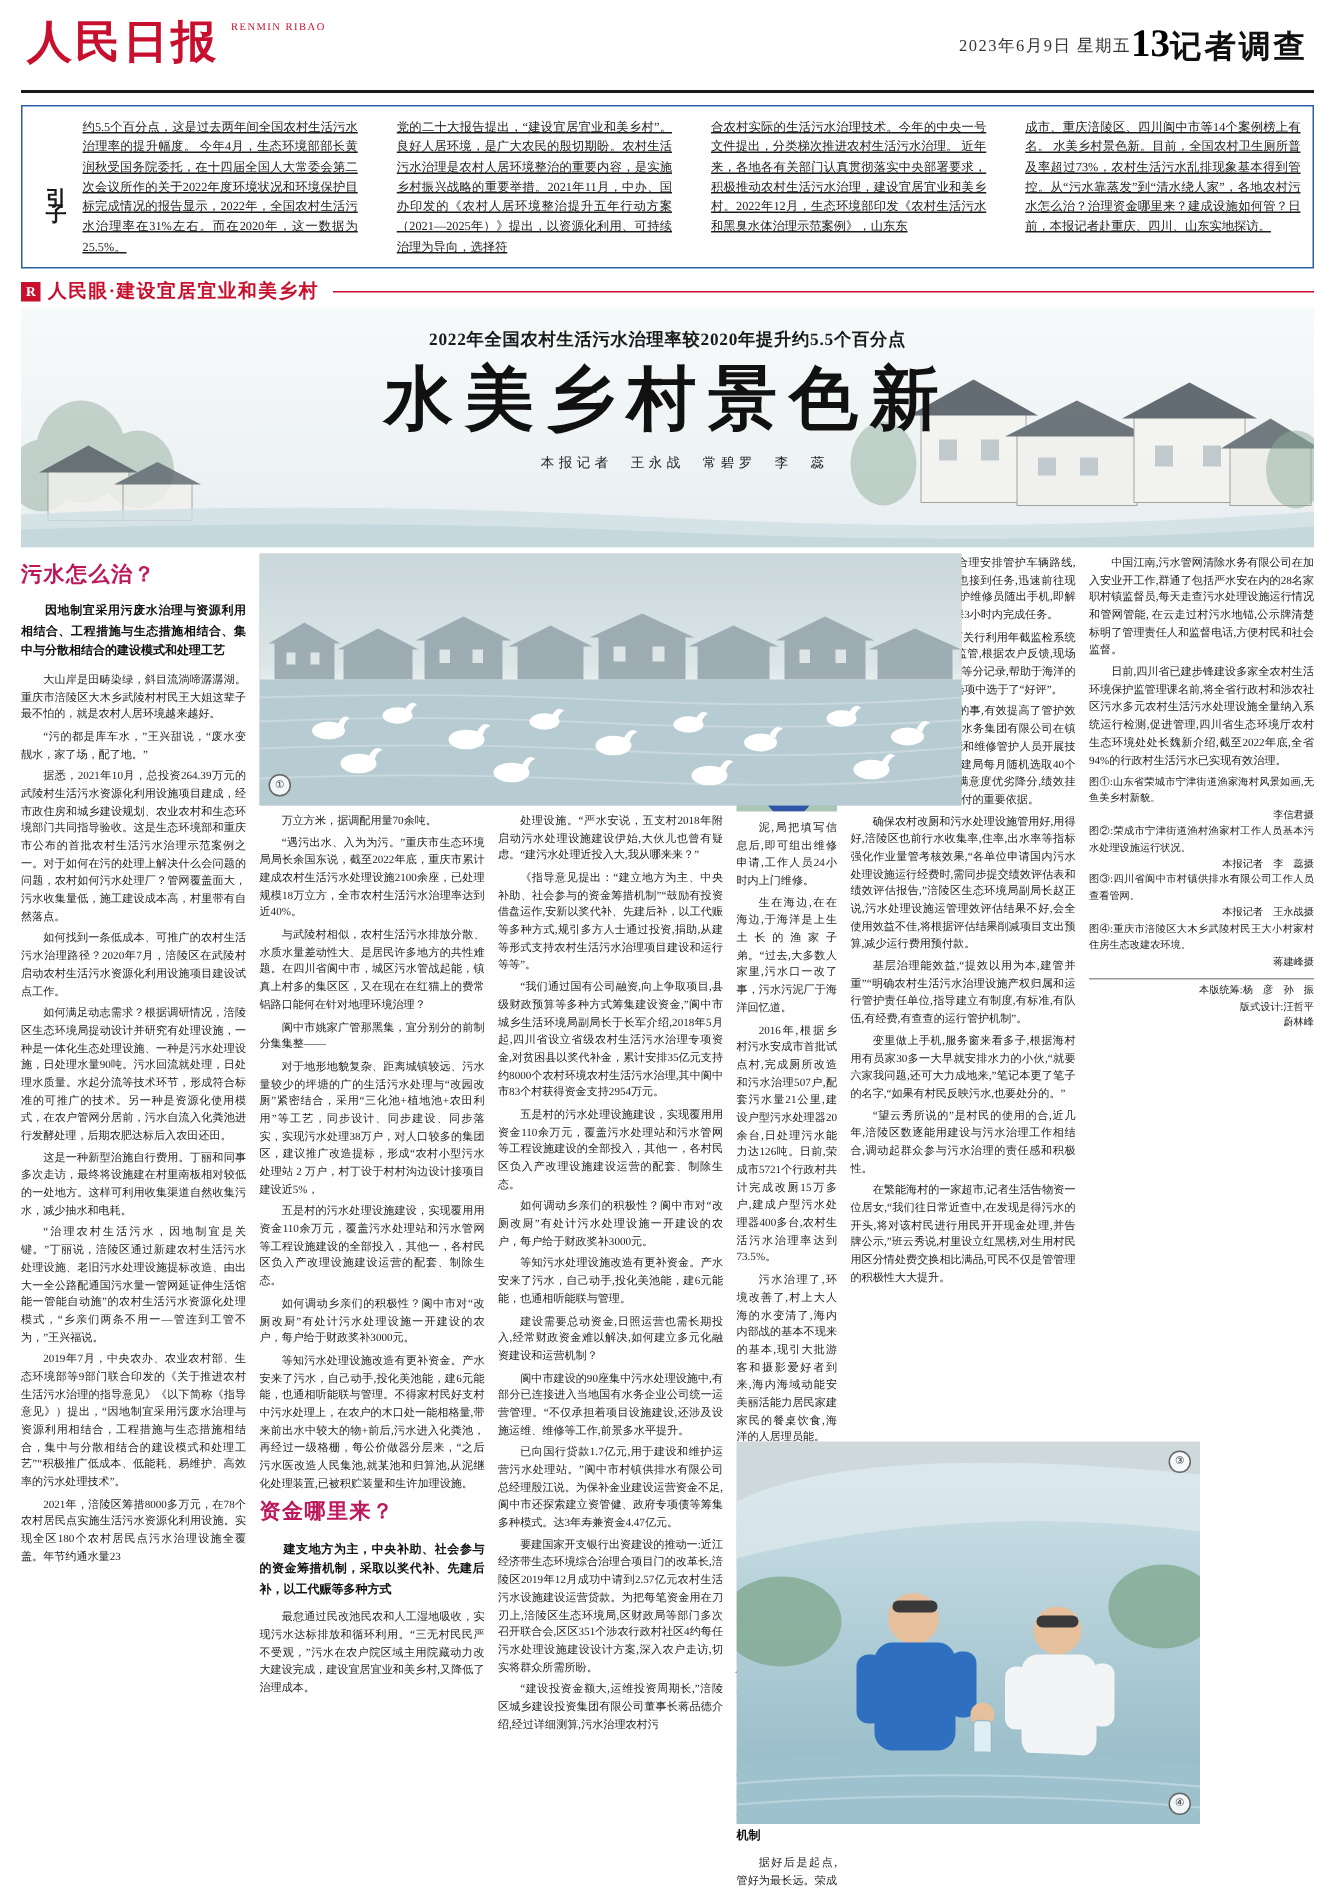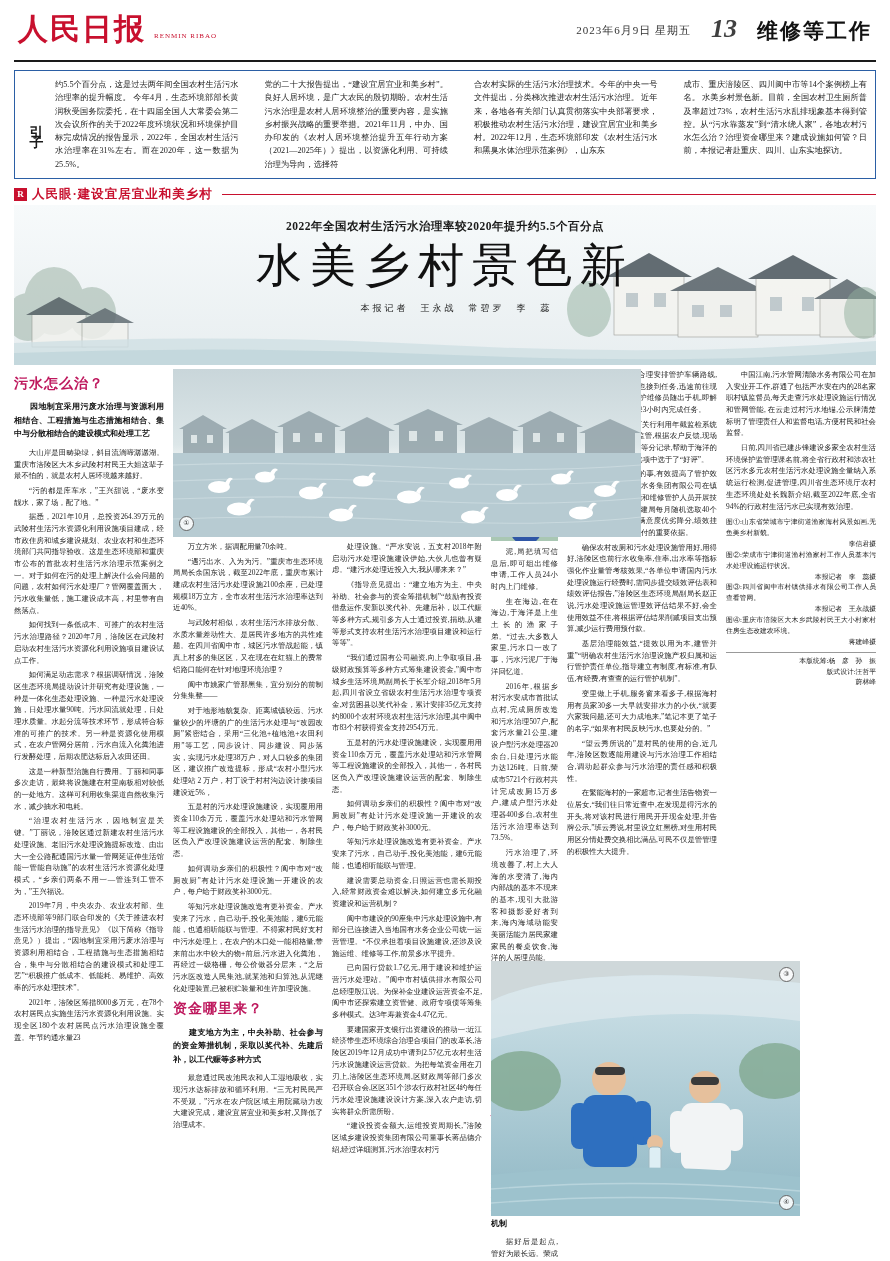--- a/index.html
+++ b/index.html
@@ -11,44 +11,44 @@
     overflow:hidden;
     position:relative;
   }
   .page{position:relative;width:890px;height:1261px;box-sizing:border-box;padding:0 14px;}
 
   
   .masthead{
     display:flex;align-items:center;justify-content:space-between;
     height:58px;border-bottom:2px solid #1a1a1a;padding:0 4px 2px 4px;
   }
-  .logo-zone{display:flex;align-items:flex-end;gap:8px;}
+  .logo-zone{display:flex;align-items:flex-start;gap:8px;}
   .rmrb-logo{
     font-family:"Liberation Serif",serif;
     font-size:30px;font-weight:bold;color:#c8102e;letter-spacing:2px;
     line-height:1;
   }
   .rmrb-sub{font-size:7px;color:#c8102e;letter-spacing:1px;padding-bottom:4px;}
-  .masthead-right{display:flex;align-items:flex-end;gap:20px;}
+  .masthead-right{display:flex;align-items:flex-end;gap:0;}
   .issue-date{font-size:11px;color:#333;padding-bottom:4px;letter-spacing:1px;}
-  .page-num{font-size:26px;font-weight:bold;color:#404040;line-height:1;font-style:italic;}
+  .page-num{font-size:26px;font-weight:bold;color:#000000;line-height:1;}
   .section-name{font-size:21px;font-weight:bold;color:#111;letter-spacing:2px;line-height:1;}
 
   
   .intro-box{
     margin-top:8px;border:1px solid #2b5fa5;display:flex;
     padding:7px 8px;gap:6px;background:#fff;
   }
   .intro-label{
     writing-mode:vertical-rl;text-orientation:upright;
     font-size:14px;font-weight:bold;color:#1a1a1a;
     letter-spacing:10px;display:flex;align-items:center;justify-content:center;
     width:26px;flex:0 0 26px;
   }
-  .intro-cols{display:flex;flex:1;gap:26px;}
+  .intro-cols{display:flex;flex:1;gap:26px;text-decoration:underline;}
   .intro-col{
     flex:1;font-size:8.2px;line-height:1.62;text-align:justify;color:#222;
     font-family:"Liberation Serif",serif;
   }
 
   
   .brandbar{margin-top:7px;display:flex;align-items:center;gap:5px;}
   .brand-sq{
     width:13px;height:13px;background:#c8102e;color:#fff;
     font-size:9px;display:flex;align-items:center;justify-content:center;
@@ -59,21 +59,21 @@
 
   
   .hero{
     position:relative;height:160px;margin-top:2px;overflow:hidden;
     background:linear-gradient(180deg,#f4f7f8 0%,#eef2f3 60%,#e9eef0 100%);
   }
   .hero svg{position:absolute;inset:0;width:100%;height:100%;}
   .hero-text{position:relative;z-index:3;text-align:center;padding-top:14px;}
   .kicker{font-size:11.5px;font-weight:bold;color:#1a1a1a;letter-spacing:0.5px;}
   .headline{
-    font-size:46px;font-weight:normal;letter-spacing:8px;color:#111;
+    font-size:46px;font-weight:bold;letter-spacing:8px;color:#111;
     margin-top:8px;line-height:1.05;
     font-family:"Liberation Serif",serif;
   }
   .byline{font-size:9px;color:#222;margin-top:12px;letter-spacing:3px;padding-left:23px;}
 
   
   .body-grid{
     margin-top:4px;display:grid;
     grid-template-columns:150px 150px 150px 1fr 150px 150px;
     gap:9px;height:855px;position:relative;
@@ -118,21 +118,21 @@
 <div class="page">
 
   <div class="masthead">
     <div class="logo-zone">
       <span class="rmrb-logo">人民日报</span>
       <span class="rmrb-sub">RENMIN RIBAO</span>
     </div>
     <div class="masthead-right">
       <span class="issue-date">2023年6月9日 星期五</span>
       <span class="page-num">13</span>
-      <span class="section-name">维修等工作</span>
+      <span class="section-name">记者调查</span>
     </div>
   </div>
 
   <div class="intro-box">
     <div class="intro-label">引子</div>
     <div class="intro-cols">
       <div class="intro-col">约5.5个百分点，这是过去两年间全国农村生活污水治理率的提升幅度。
 今年4月，生态环境部部长黄润秋受国务院委托，在十四届全国人大常委会第二次会议所作的关于2022年度环境状况和环境保护目标完成情况的报告显示，2022年，全国农村生活污水治理率在31%左右。而在2020年，这一数据为25.5%。</div>
       <div class="intro-col">党的二十大报告提出，“建设宜居宜业和美乡村”。良好人居环境，是广大农民的殷切期盼。农村生活污水治理是农村人居环境整治的重要内容，是实施乡村振兴战略的重要举措。2021年11月，中办、国办印发的《农村人居环境整治提升五年行动方案（2021—2025年）》提出，以资源化利用、可持续治理为导向，选择符</div>
       <div class="intro-col">合农村实际的生活污水治理技术。今年的中央一号文件提出，分类梯次推进农村生活污水治理。

